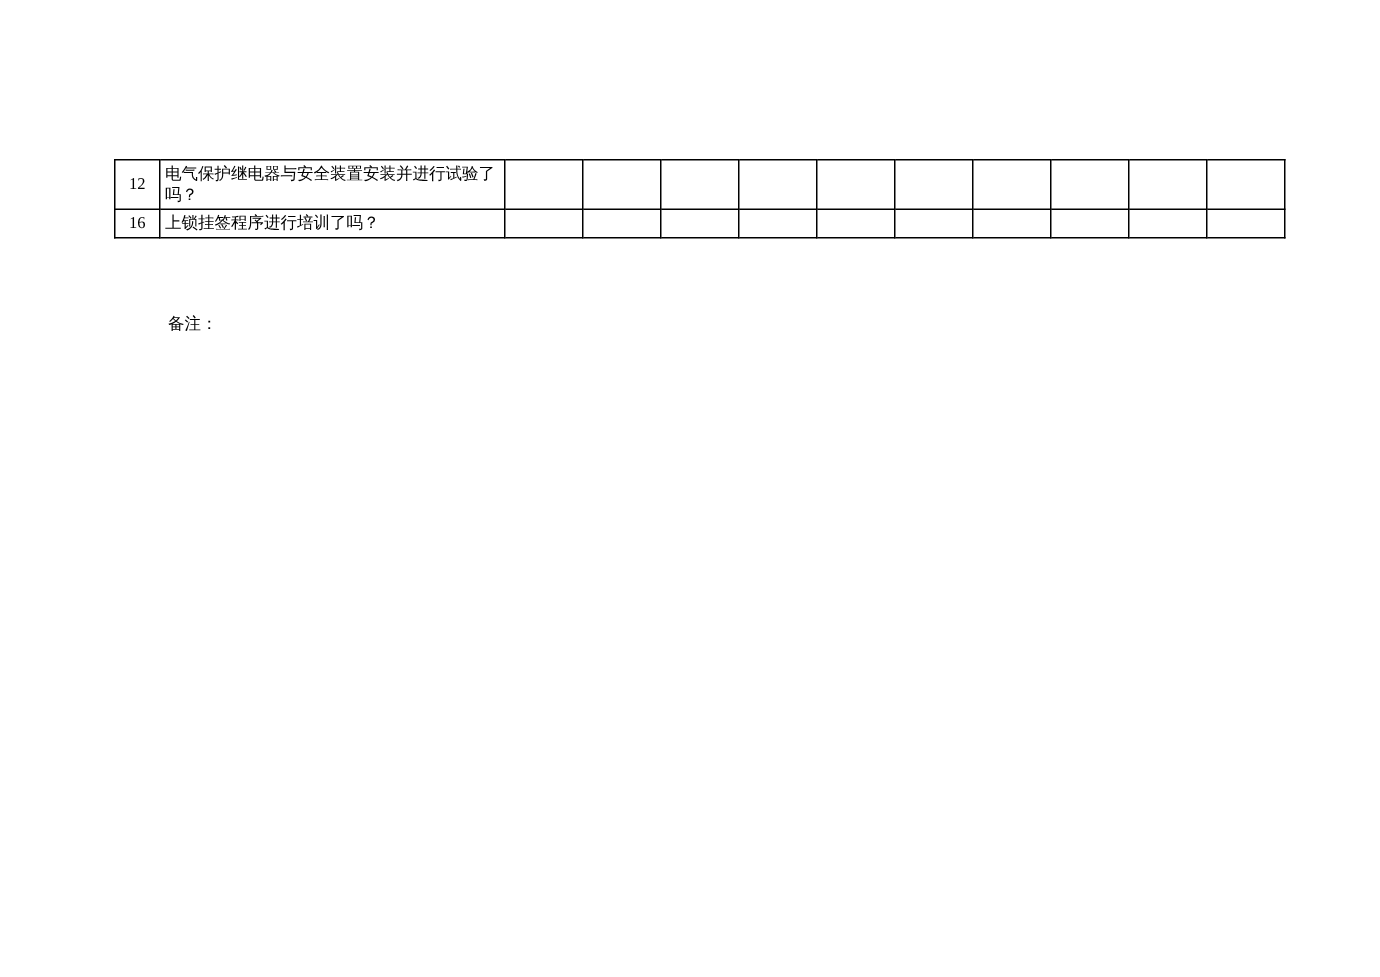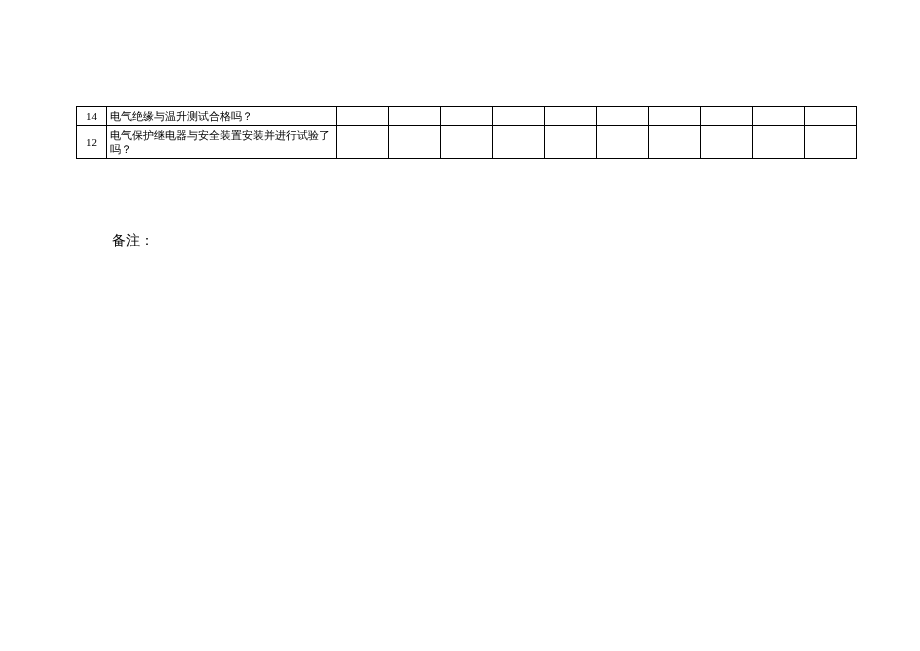--- a/index.html
+++ b/index.html
@@ -37,23 +37,23 @@
       text-align: center;
     }
     td.question {
       text-align: left;
     }
     tr.tall td {
       height: 30px;
     }
     .footnote {
       position: absolute;
-      top: 232px;
+      top: 208px;
       left: 112px;
-      font-size: 14px;
+      font-size: 11px;
     }
   </style>
 </head>
 <body>
 
 <div class="table-wrapper">
   <table>
     <colgroup>
       <col class="num">
       <col class="question">
@@ -62,37 +62,37 @@
         <col class="blank">
         <col class="blank">
         <col class="blank">
       <col class="blank">
         <col class="blank">
         <col class="blank">
         <col class="blank">
         <col class="blank">
     </colgroup>
     <tbody>
-      <tr>
-        <td class="num">14</td>
-        <td class="question">电气绝缘与温升测试合格吗？</td>
+      <tr class="tall">
+        <td class="num">12</td>
+        <td class="question">电气保护继电器与安全装置安装并进行试验了吗？</td>
         <td></td>
           <td></td>
         <td></td>
           <td></td>
         <td></td>
           <td></td>
         <td></td>
           <td></td>
         <td></td>
           <td></td>
       </tr>
-      <tr class="tall">
-        <td class="num">12</td>
-        <td class="question">电气保护继电器与安全装置安装并进行试验了吗？</td>
+      <tr>
+        <td class="num">16</td>
+        <td class="question">上锁挂签程序进行培训了吗？</td>
         <td></td>
           <td></td>
         <td></td>
           <td></td>
         <td></td>
           <td></td>
         <td></td>
           <td></td>
         <td></td>
           <td></td>

